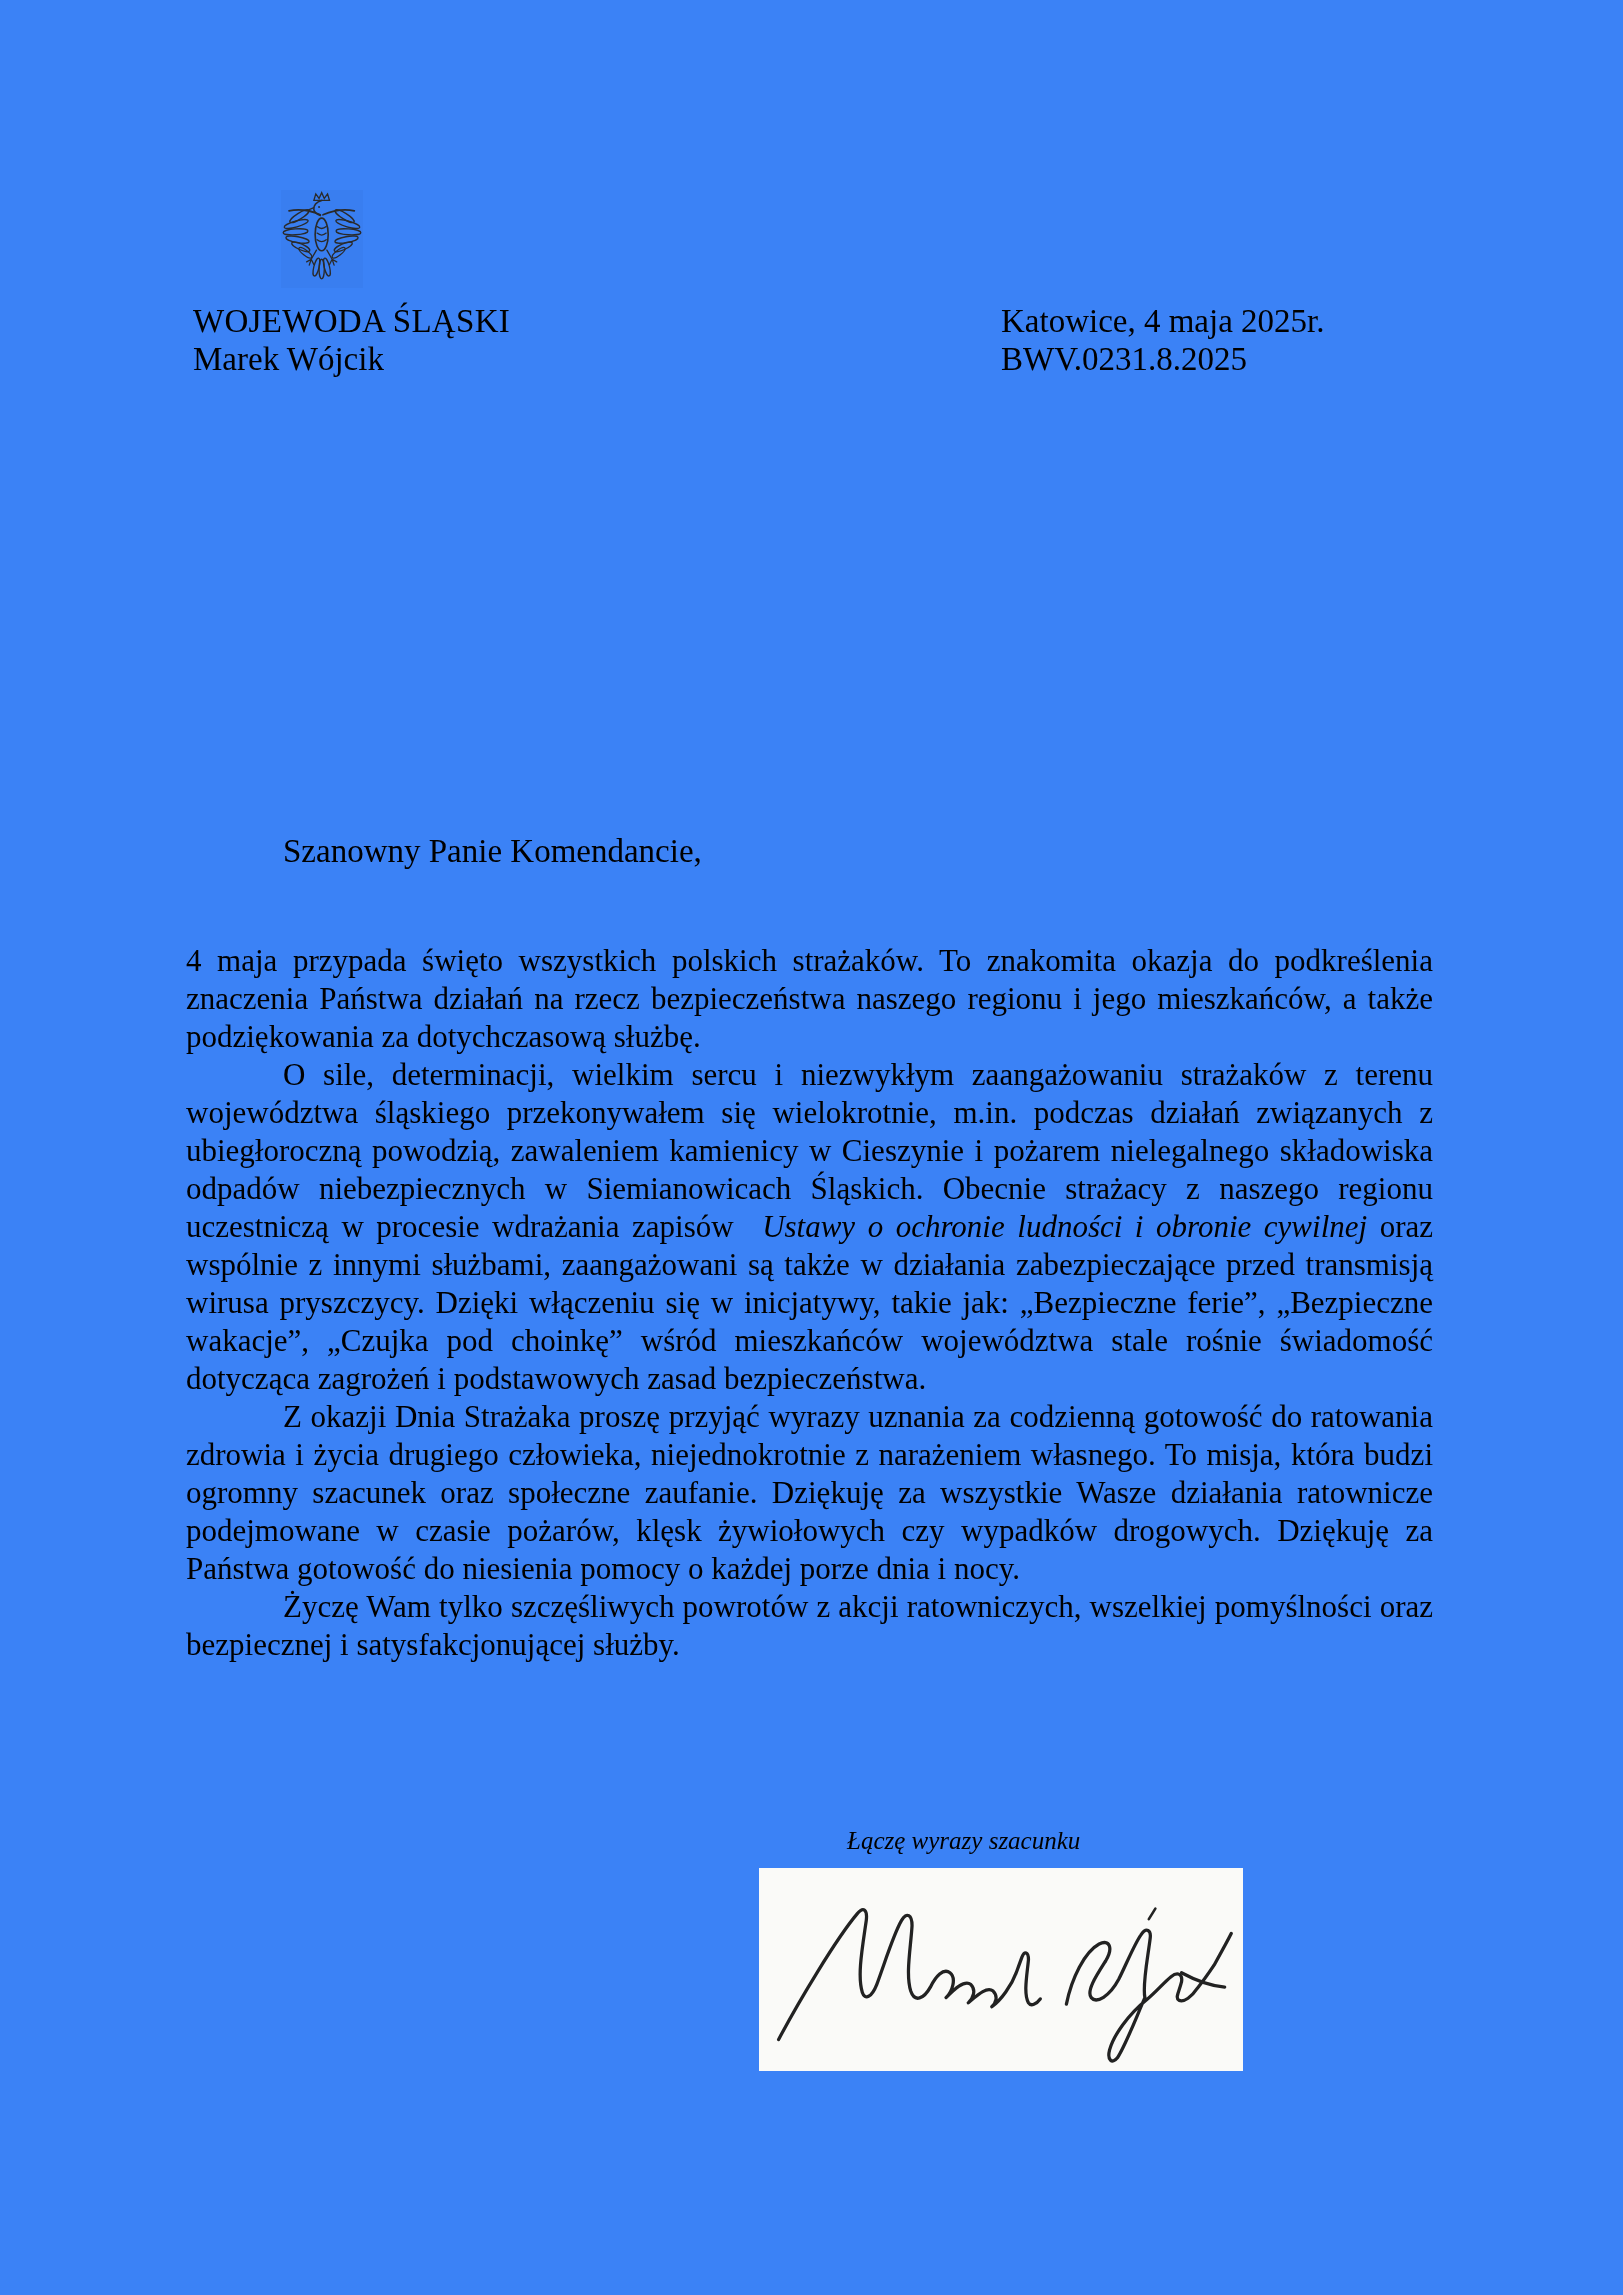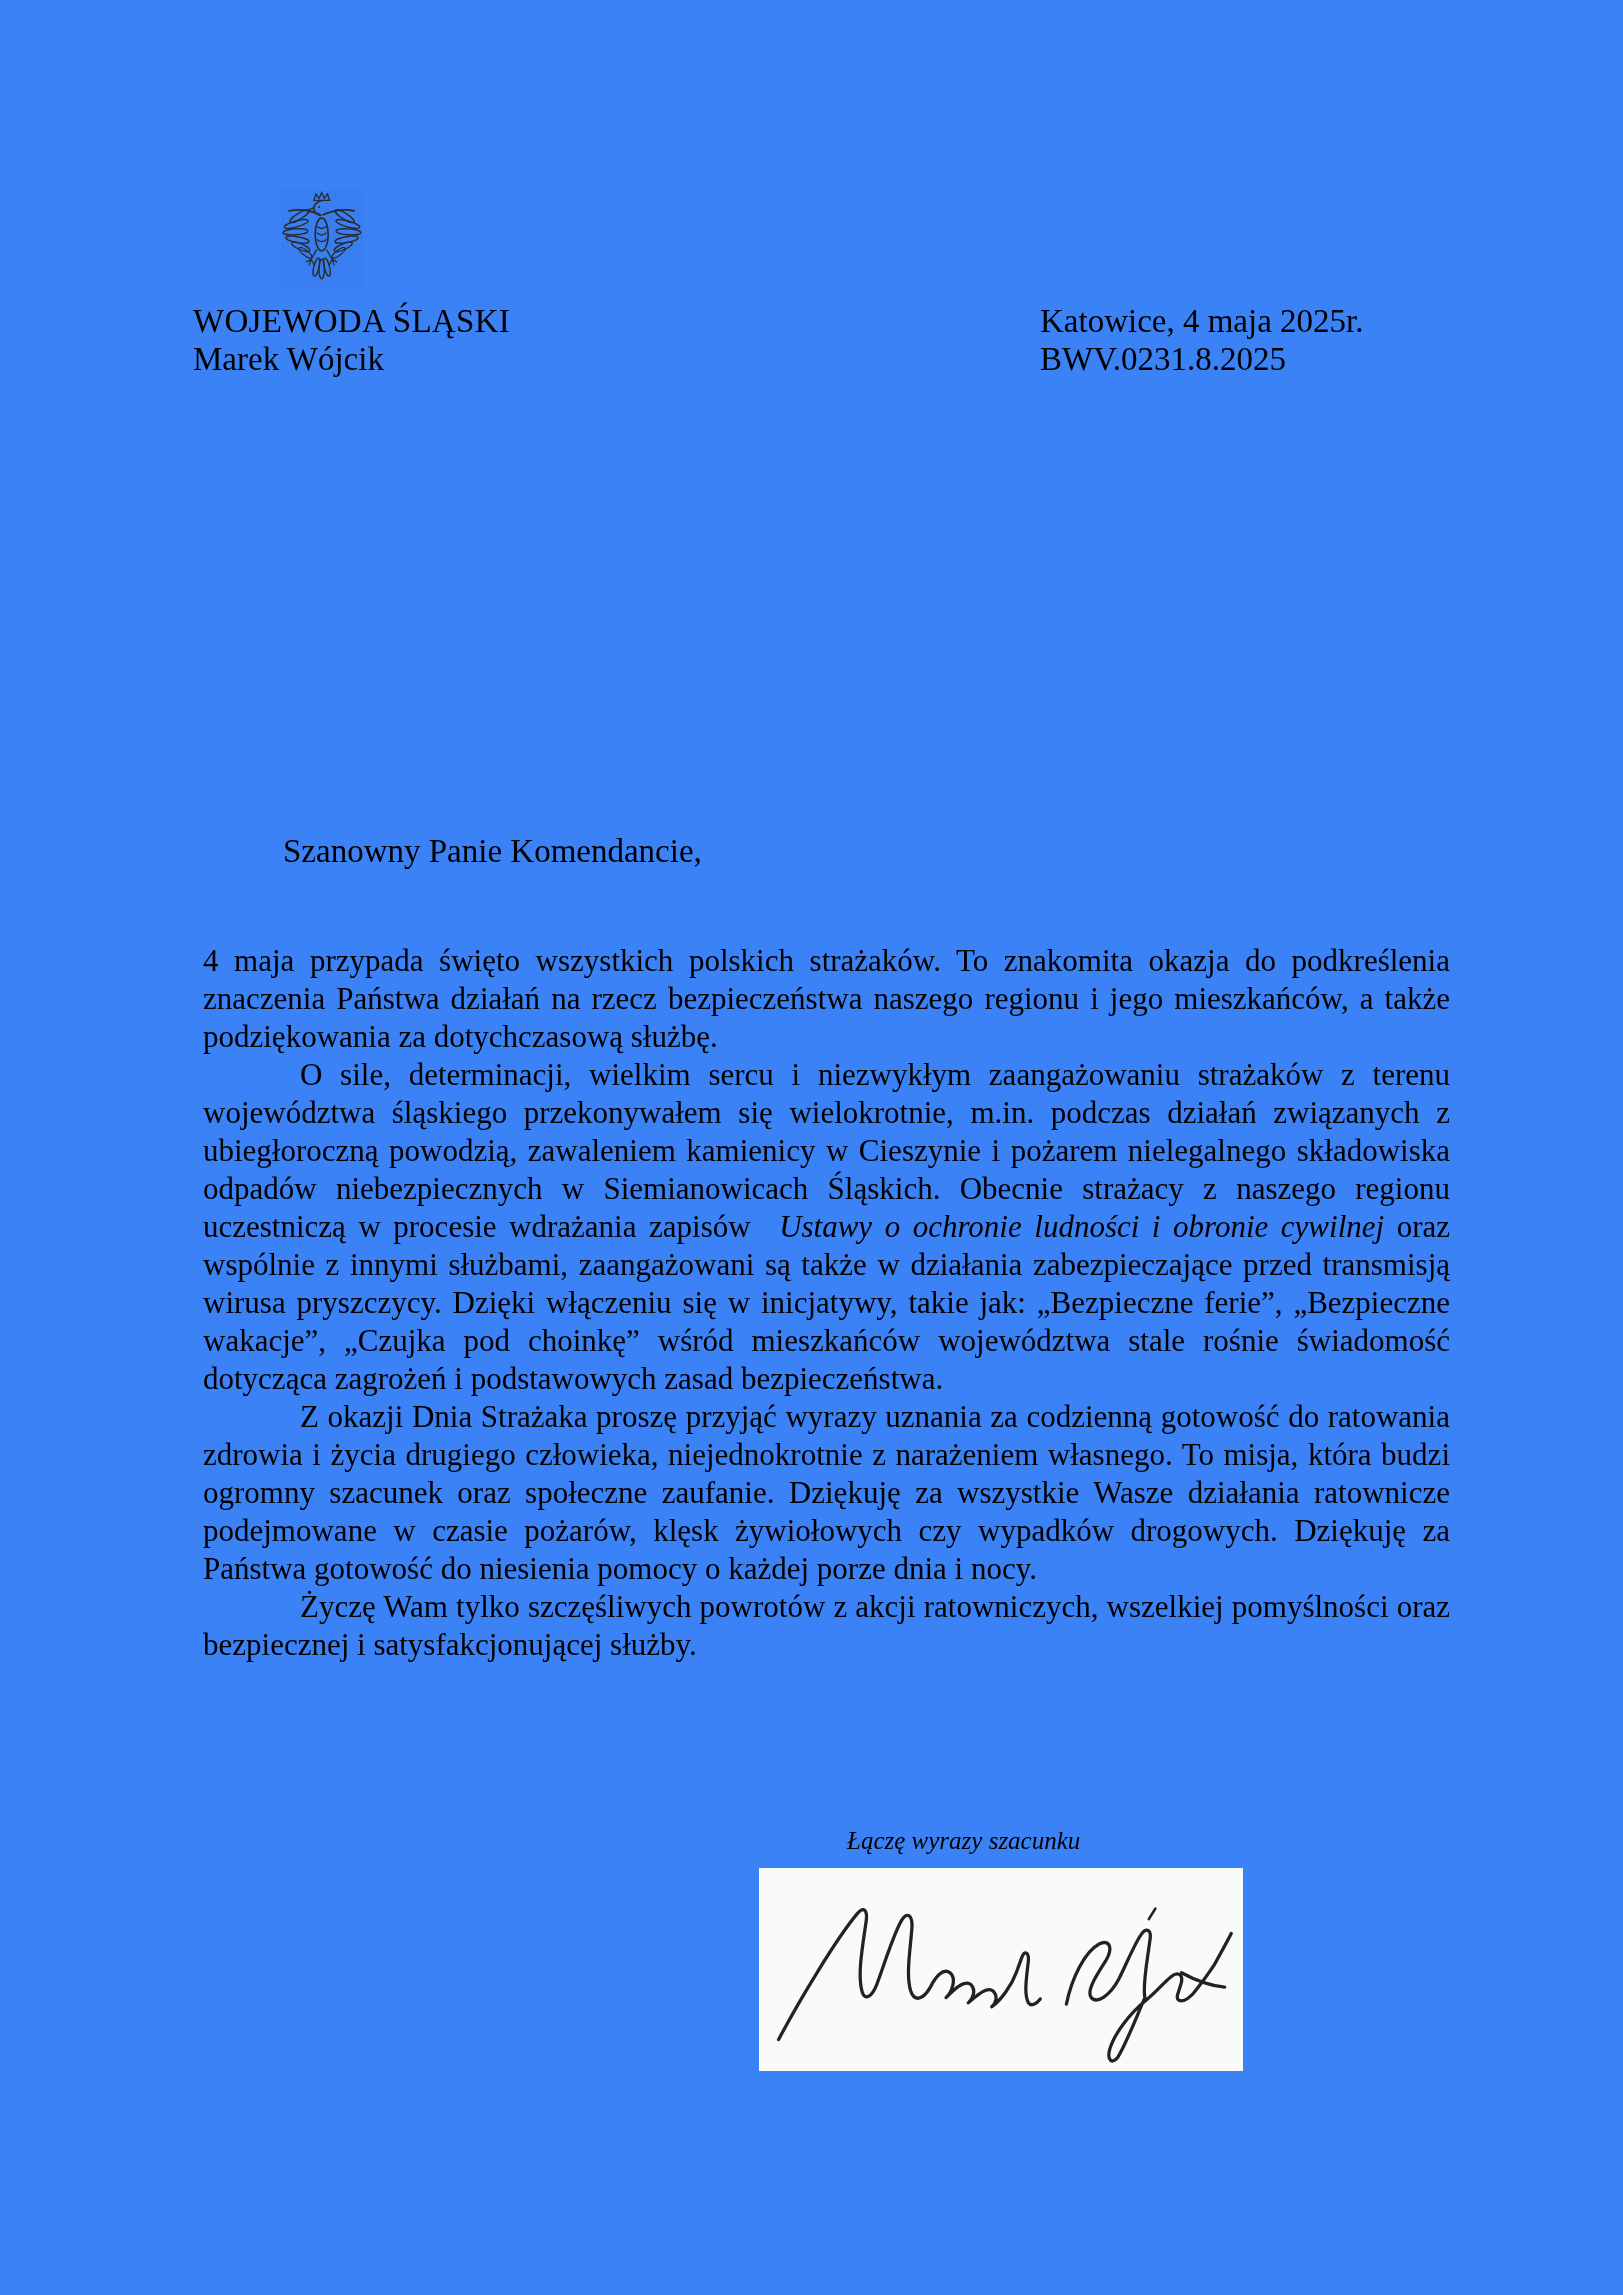--- a/index.html
+++ b/index.html
@@ -21,40 +21,40 @@
     display: flex; align-items: center; justify-content: center;
   }
   .emblem-box svg { width: 82px; height: 98px; }
   .header-left {
     left: 193px; top: 302px; width: 275px;
     font-size: 33px; line-height: 38px; white-space: nowrap;
   }
   .office-title { letter-spacing: 0.3px; }
   .official-name { text-align: left; }
   .header-right {
-    left: 1040px; top: 302px; width: 366px;
+    left: 1001px; top: 302px; width: 366px;
     font-size: 33px; line-height: 38px; white-space: nowrap;
   }
 
   
   .recipient {
     left: 848px; top: 529px; width: 497px;
     font-size: 33px; line-height: 38px; font-weight: bold;
   }
 
   
   .salutation {
     left: 283px; top: 832px;
     font-size: 33px; line-height: 38px; 
     white-space: nowrap;
   }
 
   
   .letter-body {
-    left: 203px; top: 942px; width: 1247px;
+    left: 186px; top: 942px; width: 1247px;
     font-size: 31px; line-height: 38px;
     text-align: justify;
   }
   .letter-body p { margin: 0; padding: 0; }
   .letter-body p.indented { text-indent: 97px; }
   .italic-inline { font-style: italic; margin-left: 16px; }
 
   
   .closing {
     left: 847px; top: 1822px;

